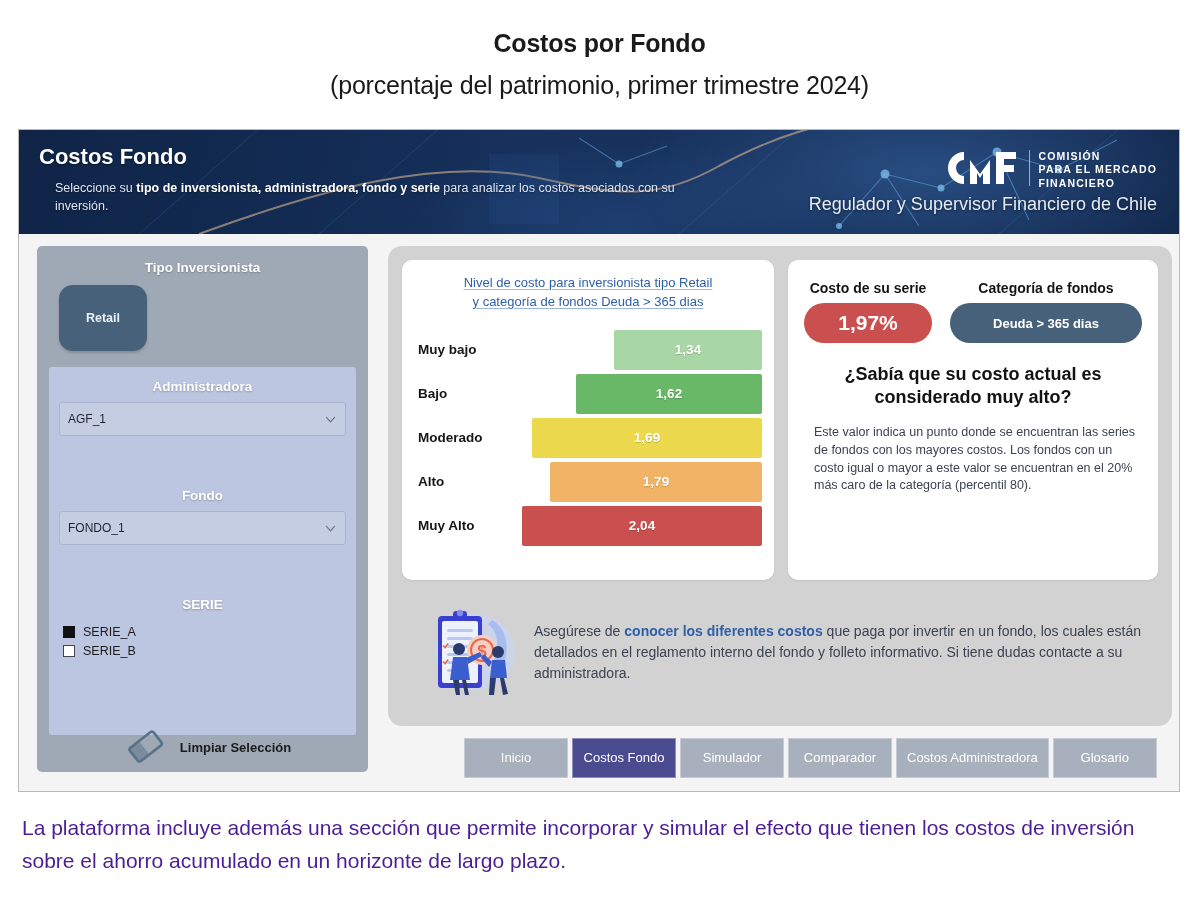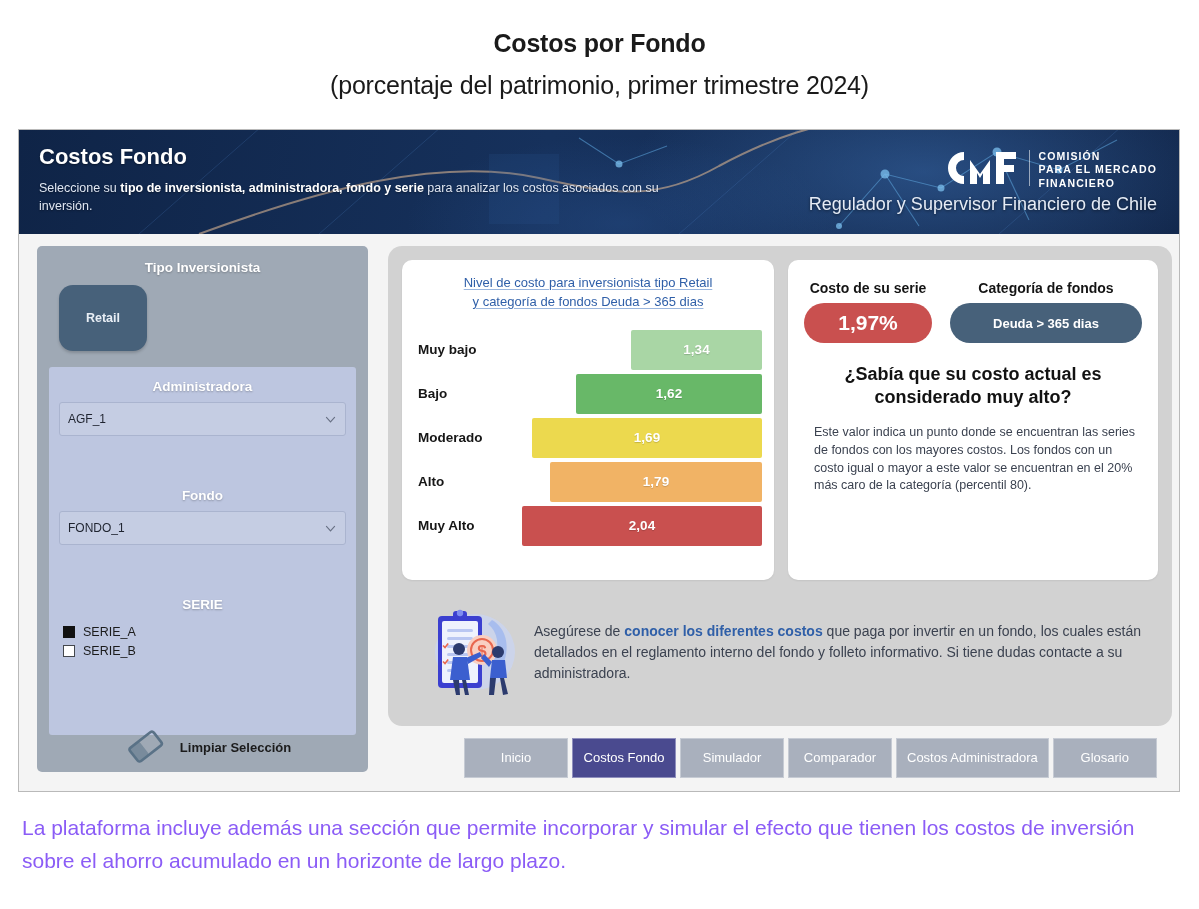--- a/index.html
+++ b/index.html
@@ -41,21 +41,21 @@
       linear-gradient(100deg, #0f2447 0%, #16315c 45%, #13294e 100%);
     overflow: hidden;
   }
   .hdr-deco { position: absolute; inset: 0; pointer-events: none; }
   .app-header-title {
     position: absolute; left: 20px; top: 14px;
     color: #ffffff; font-size: 22px; font-weight: bold;
     text-shadow: 0 1px 2px rgba(0,0,0,.4);
   }
   .app-header-sub {
-    position: absolute; left: 20px; top: 49px; width: 640px;
+    position: absolute; left: 36px; top: 49px; width: 640px;
     color: #dfe6f2; font-size: 12.5px; line-height: 1.45;
     text-shadow: 0 1px 2px rgba(0,0,0,.4);
   }
   .app-header-sub b { color: #ffffff; }
   .logo-block {
     position: absolute; right: 22px; top: 18px;
     display: flex; align-items: flex-start; gap: 9px;
   }
   .logo-mark { width: 76px; height: 40px; }
   .logo-divider { width: 1px; height: 36px; background: rgba(255,255,255,.55); margin-top: 2px; }
@@ -219,21 +219,21 @@
     background: #a9b0bd; color: #ffffff;
     border: 1px solid #c6cbd4;
     display: flex; align-items: center; justify-content: center; text-align: center;
     font-size: 13px; line-height: 1.1; cursor: pointer;
   }
   .tab.active { background: #4a4a8f; border-color: #8f8fbd; }
 
   
   .caption {
     position: absolute; left: 22px; top: 812px; width: 1130px;
-    font-size: 21px; color: #8b5cf6; line-height: 1.55;
+    font-size: 21px; color: #4c1d95; line-height: 1.55;
   }
 </style>
 </head>
 <body>
 
 <div class="page-title-wrap">
   <div class="page-title">Costos por Fondo</div>
   <div class="page-subtitle">(porcentaje del patrimonio, primer trimestre 2024)</div>
 </div>
 
@@ -342,21 +342,21 @@
 
           <div class="white-card funnel-card">
             <div class="funnel-title">
               <span>Nivel de costo para inversionista tipo Retail</span><br>
               <span>y categoría de fondos Deuda &gt; 365 dias</span>
             </div>
             <div class="funnel-rows">
               <div class="funnel-row">
                 <div class="funnel-label">Muy bajo</div>
                 <div class="funnel-track">
-                  <div class="funnel-bar" id="bar0" style="width: 131px; background: rgb(169, 214, 165);">1,34</div>
+                  <div class="funnel-bar" id="bar0" style="width: 148px; background: rgb(169, 214, 165);">1,34</div>
                 </div>
               </div>
               <div class="funnel-row">
                 <div class="funnel-label">Bajo</div>
                 <div class="funnel-track">
                   <div class="funnel-bar" id="bar1" style="width: 186px; background: rgb(104, 184, 104);">1,62</div>
                 </div>
               </div>
               <div class="funnel-row">
                 <div class="funnel-label">Moderado</div>

